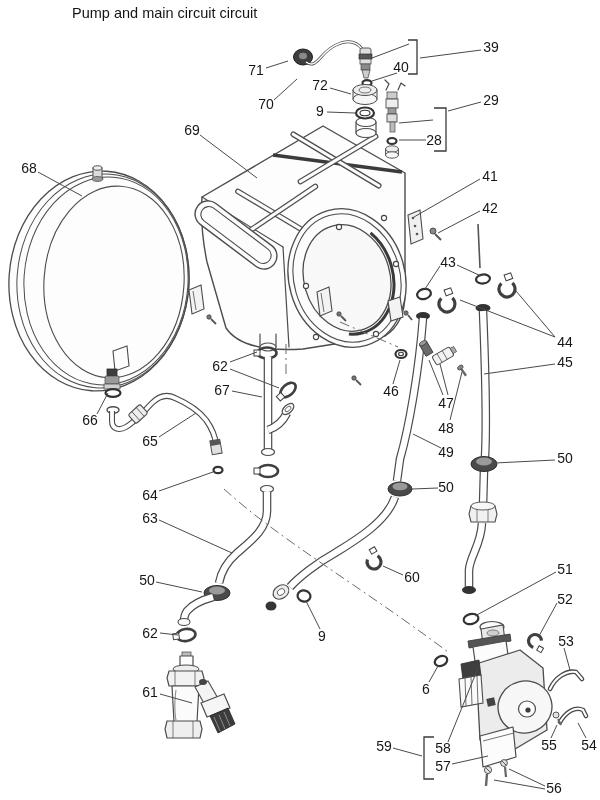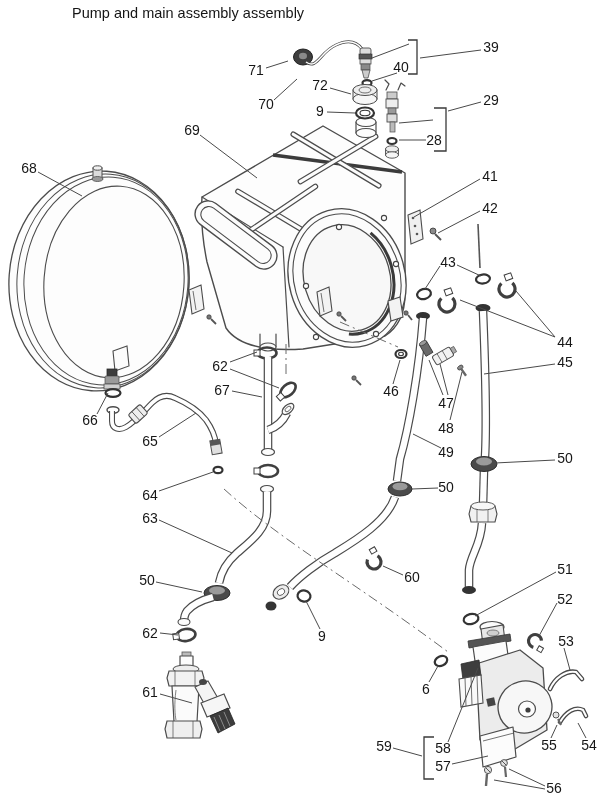--- a/index.html
+++ b/index.html
@@ -26,21 +26,21 @@
   .bolt{fill:#fff;stroke:#444;stroke-width:1.1;}
   .leader{stroke:#4a4a4a;stroke-width:1;fill:none;}
   .bracket{stroke:#3a3a3a;stroke-width:1.3;fill:none;}
   .centerline{stroke:#6a6a6a;stroke-width:1;fill:none;stroke-dasharray:10 4 2 4;}
   .num{font:14px "Liberation Sans",sans-serif;fill:#161616;text-anchor:middle;}
 </style>
 </head>
 <body>
 
 <div id="page">
-  <div id="page-title">Pump and main assembly assembly</div>
+  <div id="page-title">Pump and main circuit circuit</div>
 
   <svg width="600" height="800" viewBox="0 0 600 800">
     <defs>
       <path id="p45a" d="M483,311 C485,360 487,420 485,457"></path>
       <path id="p45b" d="M484,470 L483,506"></path>
       <path id="p45c" d="M482,523 C481,545 470,556 469,570 L469,587"></path>
       <path id="p49a" d="M423,318 C419,370 409,428 400,459 L397,481"></path>
       <path id="p49b" d="M395,497 C387,521 358,539 335,553 C317,563 299,577 290,587"></path>
       <path id="p63a" d="M267,492 L267,511 C267,529 251,541 237,553 C228,561 221,572 219,583"></path>
       <path id="p63b" d="M213,597 C202,600 192,605 187,611 C184,615 184,618 184,622"></path>

